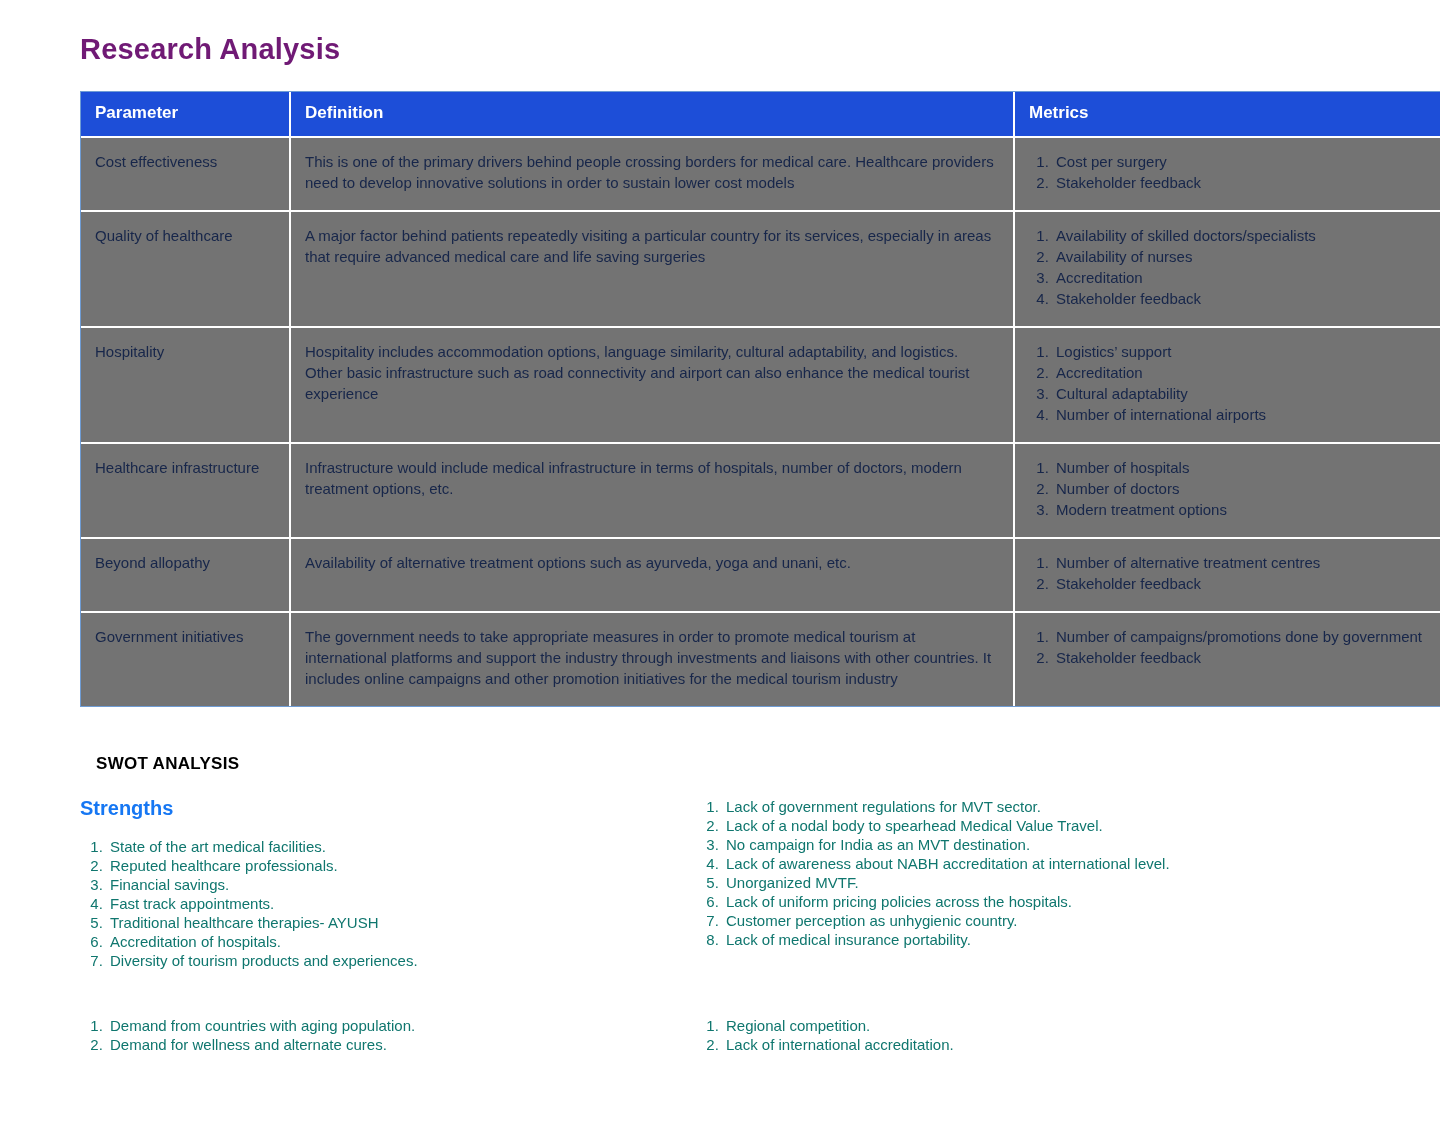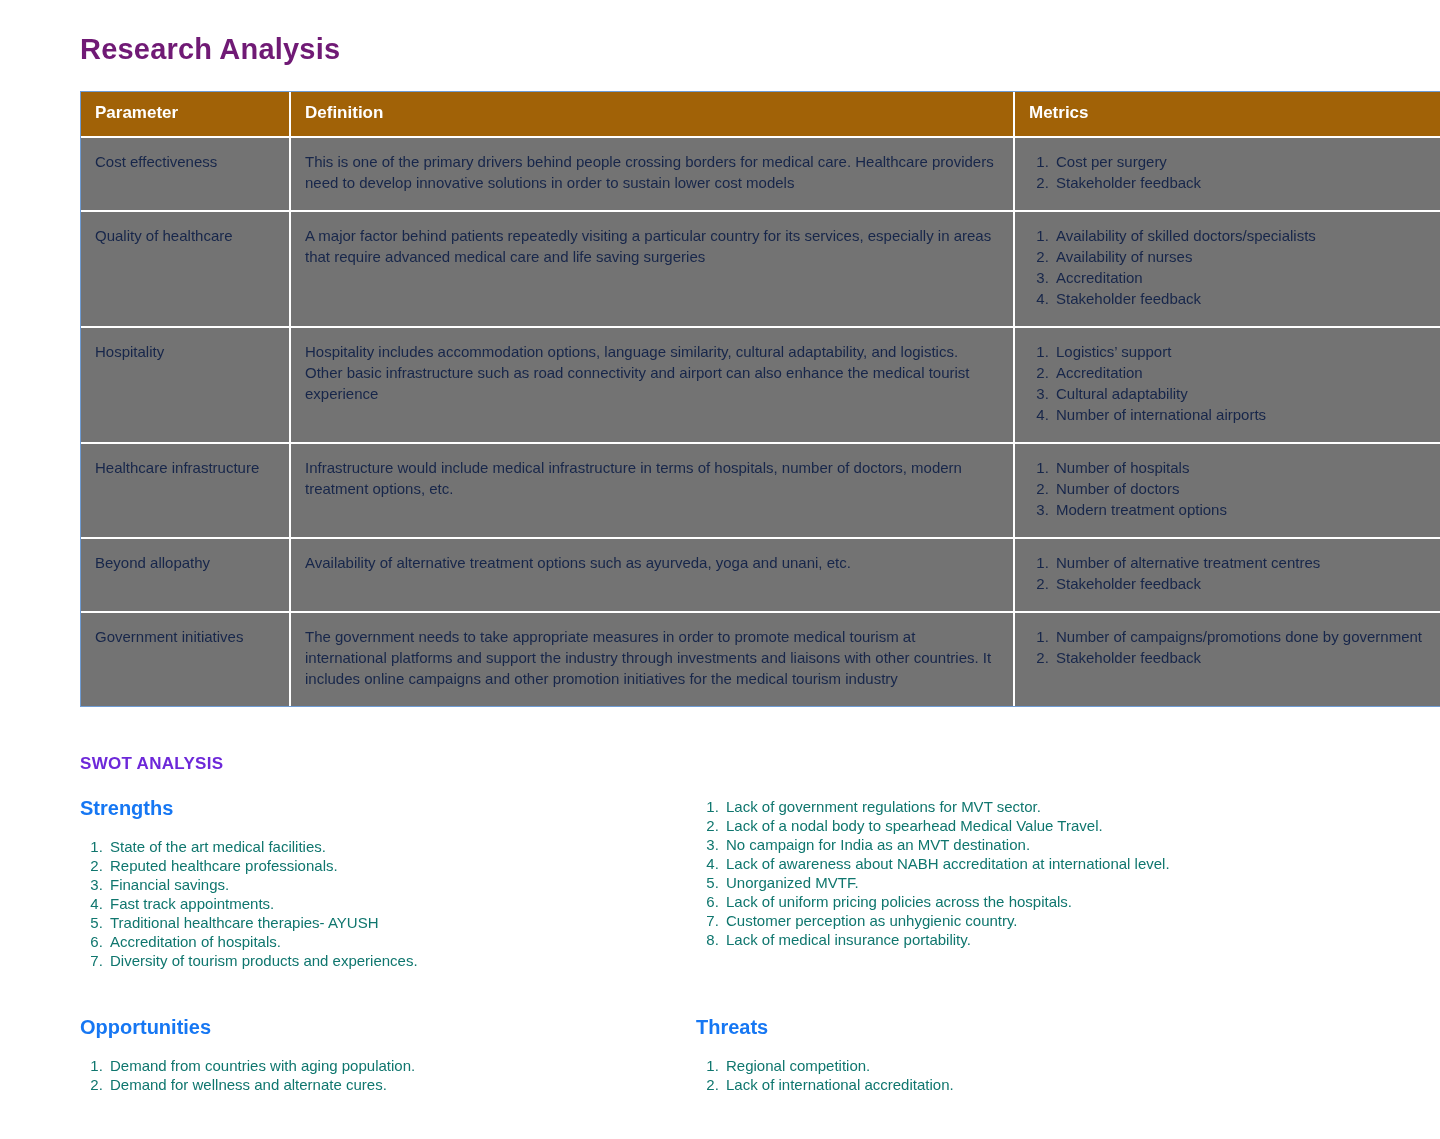--- a/index.html
+++ b/index.html
@@ -25,21 +25,21 @@
     border-collapse: separate;
     border-spacing: 0;
     border: 1px solid #6f9cd4;
     table-layout: fixed;
   }
   .col-param   { width: 208px; }
   .col-def     { width: 724px; }
   .col-metrics { width: 496px; }
 
   table.analysis th {
-    background: #a16207;
+    background: #1d4ed8;
     color: #ffffff;
     font-size: 17px;
     font-weight: 700;
     text-align: left;
     vertical-align: middle;
     padding: 11px 14px 13px 14px;
   }
   table.analysis td {
     background: #737373;
     font-size: 15px;
@@ -55,23 +55,23 @@
 
   ol.metrics-list {
     margin: 0;
     padding-left: 24px;
   }
   ol.metrics-list li { padding-left: 3px; }
 
   .swot-title {
     font-size: 17px;
     font-weight: 700;
-    color: #6d28d9;
+    color: #000000;
     letter-spacing: 0.3px;
-    margin: 47px 0 23px 0;
+    margin: 47px 0 23px 16px;
   }
 
   .swot-grid {
     display: grid;
     grid-template-columns: 616px 1fr;
     row-gap: 46px;
     width: 1280px;
   }
   .quad-heading {
     font-size: 20px;
@@ -193,28 +193,26 @@
           <li>Lack of a nodal body to spearhead Medical Value Travel.</li>
           <li>No campaign for India as an MVT destination.</li>
           <li>Lack of awareness about NABH accreditation at international level.</li>
           <li>Unorganized MVTF.</li>
           <li>Lack of uniform pricing policies across the hospitals.</li>
           <li>Customer perception as unhygienic country.</li>
           <li>Lack of medical insurance portability.</li>
         </ol>
       </section>
       <section class="quad">
-        <h3 class="quad-heading">Opportunities</h3>
         <ol class="swot-list">
           <li>Demand from countries with aging population.</li>
           <li>Demand for wellness and alternate cures.</li>
         </ol>
       </section>
       <section class="quad">
-        <h3 class="quad-heading">Threats</h3>
         <ol class="swot-list">
           <li>Regional competition.</li>
           <li>Lack of international accreditation.</li>
         </ol>
       </section>
     </div>
 
 </div>
 
 </body></html>

